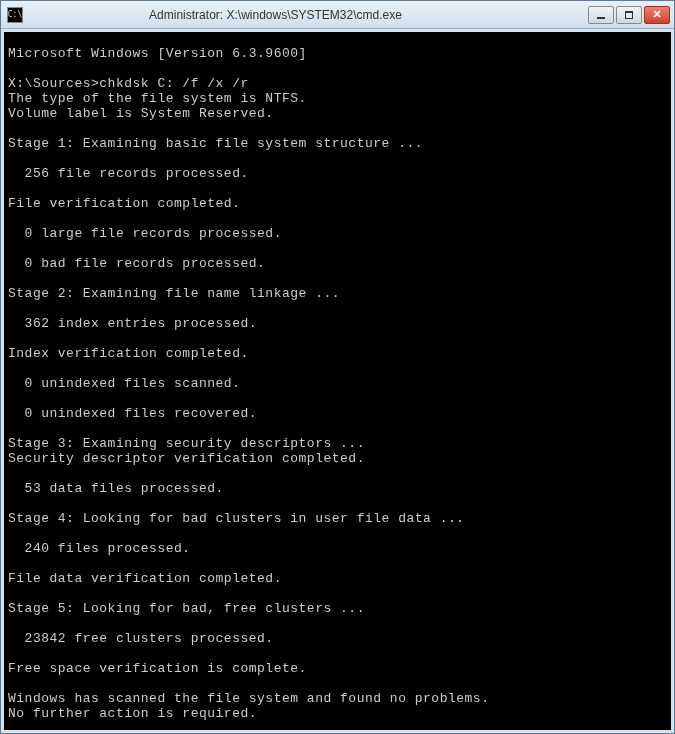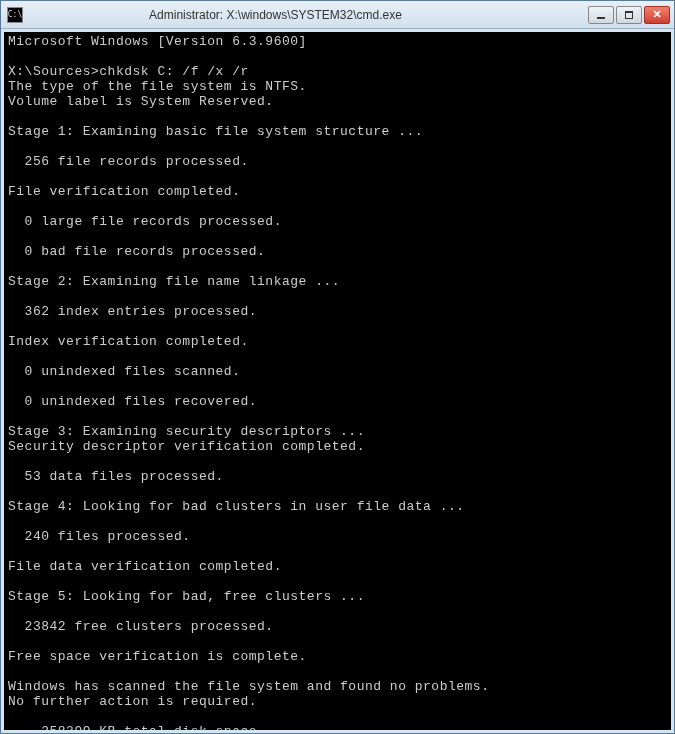--- a/index.html
+++ b/index.html
@@ -85,21 +85,21 @@
       border-top-width: 2px;
     }
     .close-glyph {
       font-weight: bold;
       font-size: 11px;
     }
     .terminal {
       flex: 1;
       background: #000;
       margin: 3px;
-      padding: 2px 4px;
+      padding: 14px 4px;
       font-family: 'Courier New', monospace;
       font-size: 13px;
       line-height: 15px;
       color: #cccccc;
       white-space: pre;
       overflow-y: scroll;
       letter-spacing: 0.5px;
     }
     .terminal::-webkit-scrollbar {
       width: 17px;

